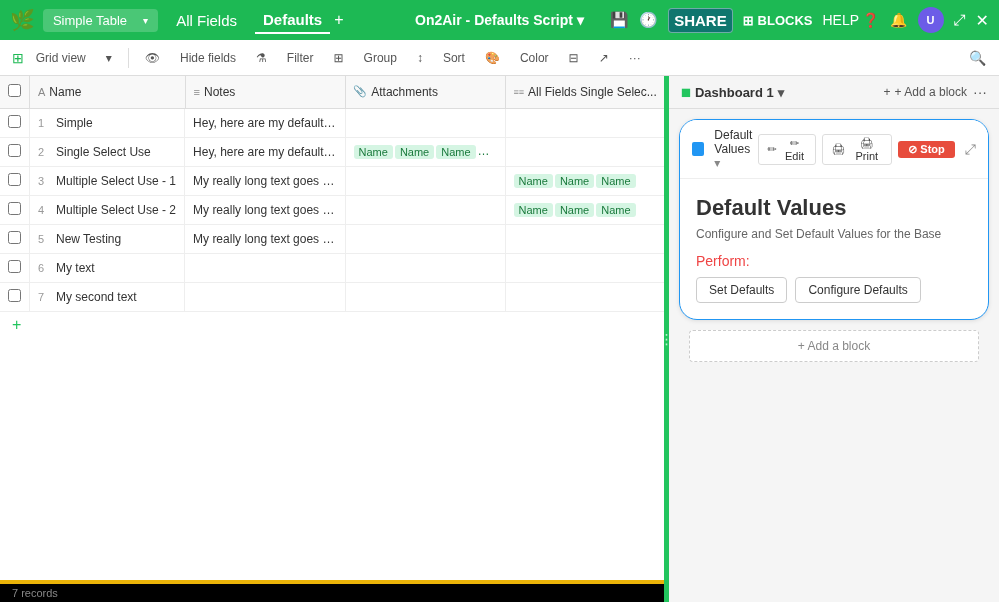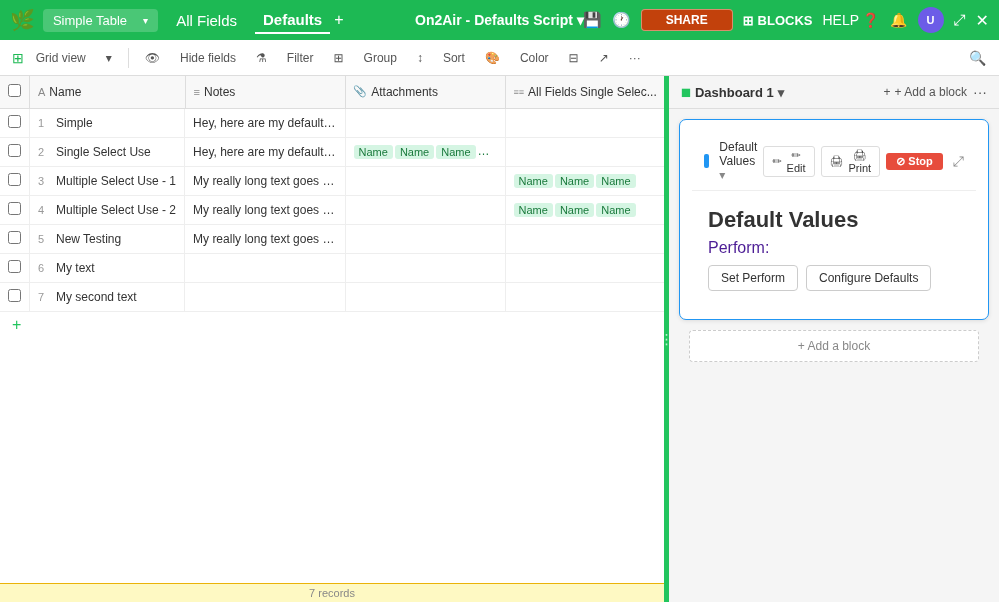--- a/index.html
+++ b/index.html
@@ -16,21 +16,21 @@
     }
     #topbar .table-name-btn .chevron { font-size: 10px; }
     #topbar .tab-all-fields, #topbar .tab-defaults {
       margin-left: 10px; color: white; background: none; border: none; cursor: pointer; font-size: 15px; padding: 4px 8px;
     }
     #topbar .tab-defaults { font-weight: 600; border-bottom: 2px solid white; }
     #topbar .add-tab-btn { background: none; border: none; color: white; cursor: pointer; font-size: 16px; margin-left: 4px; }
     #topbar .center-title { position: absolute; left: 50%; transform: translateX(-50%); font-weight: 600; font-size: 14px; color: white; display: flex; align-items: center; gap: 4px; }
     #topbar .right-controls { margin-left: auto; display: flex; align-items: center; gap: 10px; }
     #topbar .help-btn, #topbar .bell-btn, #topbar .avatar-btn { background: none; border: none; color: white; cursor: pointer; font-size: 14px; }
-    #topbar .share-btn { background: #c2410c; border: 1px solid rgba(255,255,255,0.4); color: white; padding: 3px 24px; border-radius: 4px; cursor: pointer; font-size: 12px; font-weight: 600; }
+    #topbar .share-btn { background: #0f766e; border: 1px solid rgba(255,255,255,0.4); color: white; padding: 3px 5px; border-radius: 4px; cursor: pointer; font-size: 15px; font-weight: 600; }
     #topbar .blocks-btn { background: none; border: none; color: white; cursor: pointer; font-size: 13px; font-weight: 600; display: flex; align-items: center; gap: 4px; }
     #topbar .save-icon, #topbar .history-icon { background: none; border: none; color: white; cursor: pointer; font-size: 15px; }
     #topbar .ext-icon { background: none; border: none; color: white; cursor: pointer; font-size: 15px; }
     #topbar .close-icon { background: none; border: none; color: white; cursor: pointer; font-size: 16px; }
 
     
     #toolbar {
       display: flex; align-items: center; background: white; height: 36px; padding: 0 12px; border-bottom: 1px solid #ddd; gap: 4px;
     }
     #toolbar .tool-btn {
@@ -60,56 +60,56 @@
     tbody td {
       border-right: 1px solid #eee; padding: 5px 8px; color: #333; height: 28px;
       overflow: hidden; text-overflow: ellipsis; white-space: nowrap; max-width: 160px;
     }
     .checkbox-col { width: 28px; text-align: center; }
 
     
     .tag { display: inline-block; background: #d5f5e3; color: #1a7a3c; border-radius: 3px; padding: 1px 5px; font-size: 11px; margin-right: 2px; }
 
     
-    #status-bar { background: #fef9c3; border-top: 1px solid #eab308; padding: 3px 12px; font-size: 11px; color: #888; text-align: center; }
+    #status-bar { background: #000000; border-top: 4px solid #eab308; padding: 3px 12px; font-size: 11px; color: #888; }
 
     
     #divider { width: 5px; background: #22c55e; cursor: col-resize; position: relative; display: flex; align-items: center; justify-content: center; }
     #divider::after { content: '⋮'; color: rgba(255,255,255,0.7); font-size: 14px; }
 
     
     #right-panel { width: 330px; background: #f5f5f5; display: flex; flex-direction: column; overflow: hidden; }
     #right-panel-header {
       display: flex; align-items: center; padding: 8px 12px; background: #f5f5f5; border-bottom: 1px solid #ddd;
       font-size: 13px; font-weight: 600; color: #333;
     }
     #right-panel-header .panel-title { display: flex; align-items: center; gap: 4px; }
     #right-panel-header .add-block-btn { margin-left: auto; background: none; border: none; cursor: pointer; color: #555; font-size: 12px; display: flex; align-items: center; gap: 4px; }
     #right-panel-header .more-btn { background: none; border: none; cursor: pointer; color: #555; font-size: 14px; margin-left: 6px; }
 
     
     #block-container { padding: 10px; flex: 1; overflow-y: auto; }
     #block {
-      background: white; border: 1.5px solid #2196f3; border-radius: 7px; padding: 12px; overflow: hidden;
+      background: white; border: 1.5px solid #2196f3; border-radius: 18px; padding: 0; overflow: hidden;
       box-shadow: 0 1px 4px rgba(0,0,0,0.1);
     }
     #block-header {
       display: flex; align-items: center; padding: 8px 12px; background: white; border-bottom: 1px solid #eee;
       gap: 6px;
     }
     #block-header .block-title-text { font-size: 12px; color: #333; font-weight: 500; flex: 1; }
     #block-header .block-edit-btn { background: none; border: 1px solid #ddd; border-radius: 3px; padding: 2px 8px; cursor: pointer; font-size: 11px; color: #333; display: flex; align-items: center; gap: 3px; }
     #block-header .block-print-btn { background: none; border: 1px solid #ddd; border-radius: 3px; padding: 2px 8px; cursor: pointer; font-size: 11px; color: #333; display: flex; align-items: center; gap: 3px; }
     #block-header .block-stop-btn { background: #e74c3c; border: none; border-radius: 3px; padding: 2px 10px; cursor: pointer; font-size: 11px; color: white; font-weight: 600; display: flex; align-items: center; gap: 3px; }
     #block-header .block-expand-btn { background: none; border: none; cursor: pointer; color: #888; font-size: 14px; margin-left: 4px; }
 
     #block-body { padding: 16px; }
     #block-body h2 { font-size: 22px; font-weight: 700; color: #333; margin-bottom: 6px; }
     #block-body .block-desc { font-size: 12px; color: #666; margin-bottom: 12px; }
-    #block-body .perform-label { font-size: 16px; color: #4c1d95; margin-bottom: 8px; }
+    #block-body .perform-label { font-size: 14px; color: #ef4444; margin-bottom: 8px; }
     #block-body .action-buttons { display: flex; gap: 8px; }
     #block-body .set-defaults-btn { background: white; border: 1px solid #ccc; border-radius: 4px; padding: 5px 12px; cursor: pointer; font-size: 12px; color: #333; }
     #block-body .configure-btn { background: white; border: 1px solid #ccc; border-radius: 4px; padding: 5px 12px; cursor: pointer; font-size: 12px; color: #333; }
 
     #add-block-bottom {
       margin: 10px; padding: 8px; border: 1px dashed #ccc; border-radius: 4px; text-align: center;
       color: #888; font-size: 12px; cursor: pointer; background: white;
     }
 
     
@@ -343,23 +343,24 @@
             <span style="margin-left:2px;">🖨 Print</span>
           </button>
           <button class="block-stop-btn">
             <span>⊘</span>
             <span>Stop</span>
           </button>
           <button class="block-expand-btn">⤢</button>
         </div>
         <div id="block-body">
           <h2>Default Values</h2>
+          <p class="block-desc">Configure and Set Default Values for the Base</p>
           <p class="perform-label">Perform:</p>
           <div class="action-buttons">
-            <button class="set-defaults-btn">Set Perform</button>
+            <button class="set-defaults-btn">Set Defaults</button>
             <button class="configure-btn">Configure Defaults</button>
           </div>
         </div>
       </div>
 
       <div id="add-block-bottom">+ Add a block</div>
     </div>
   </div>
 </div>
 

